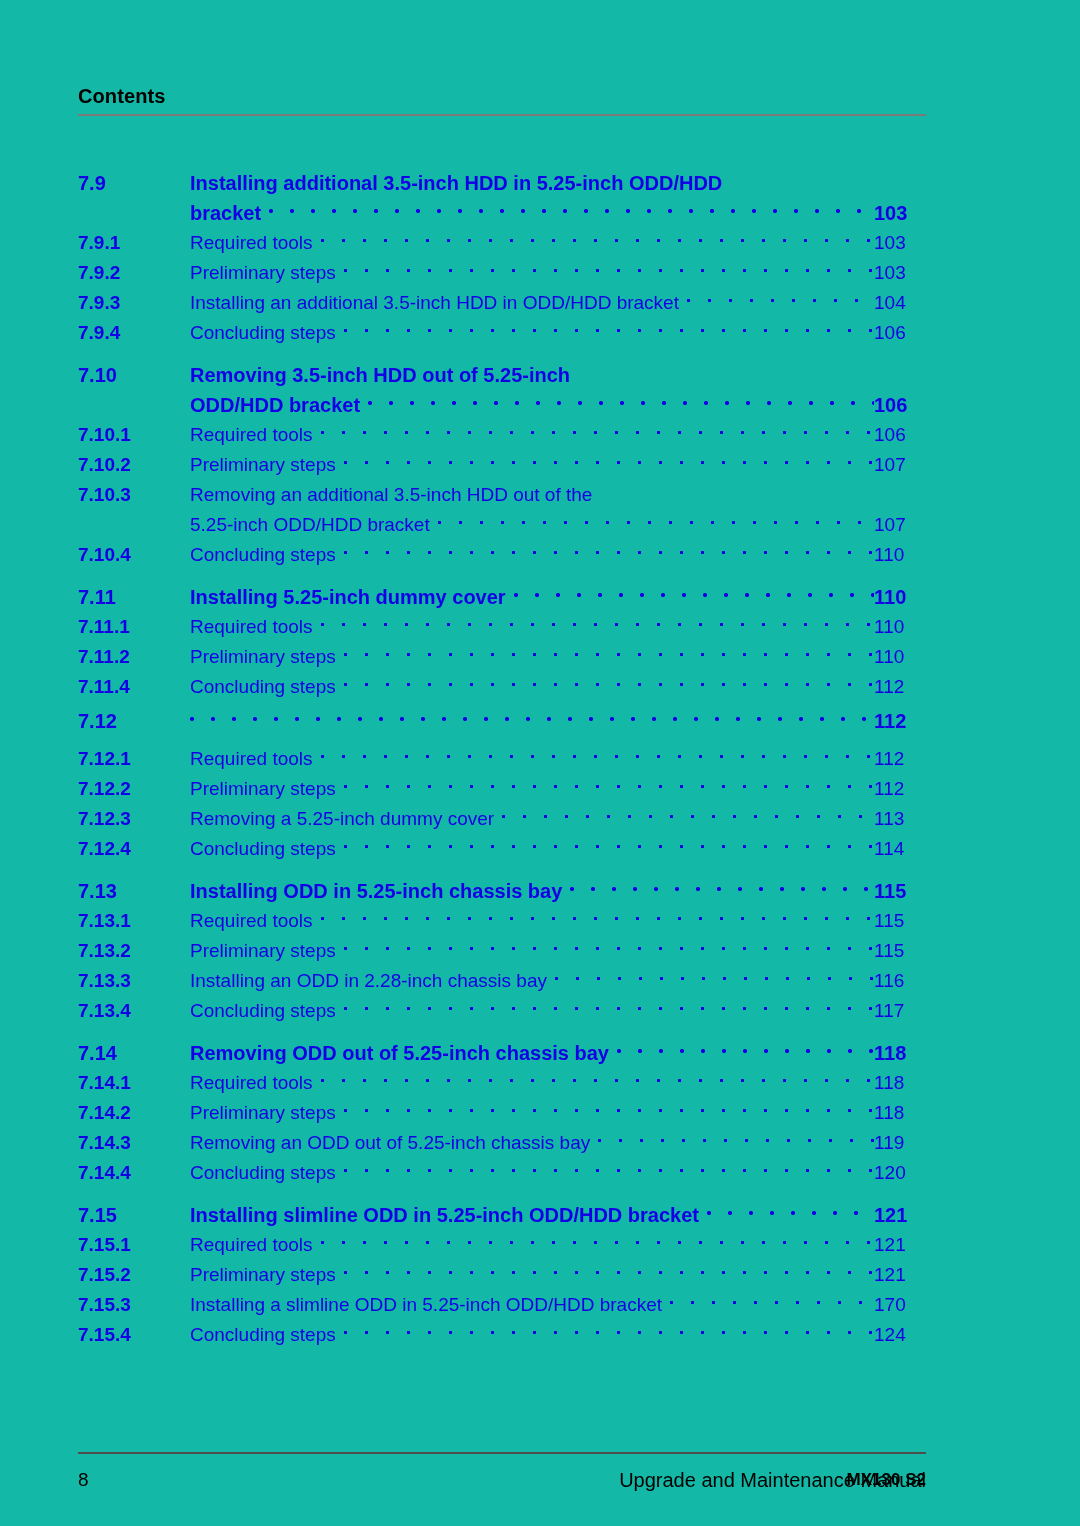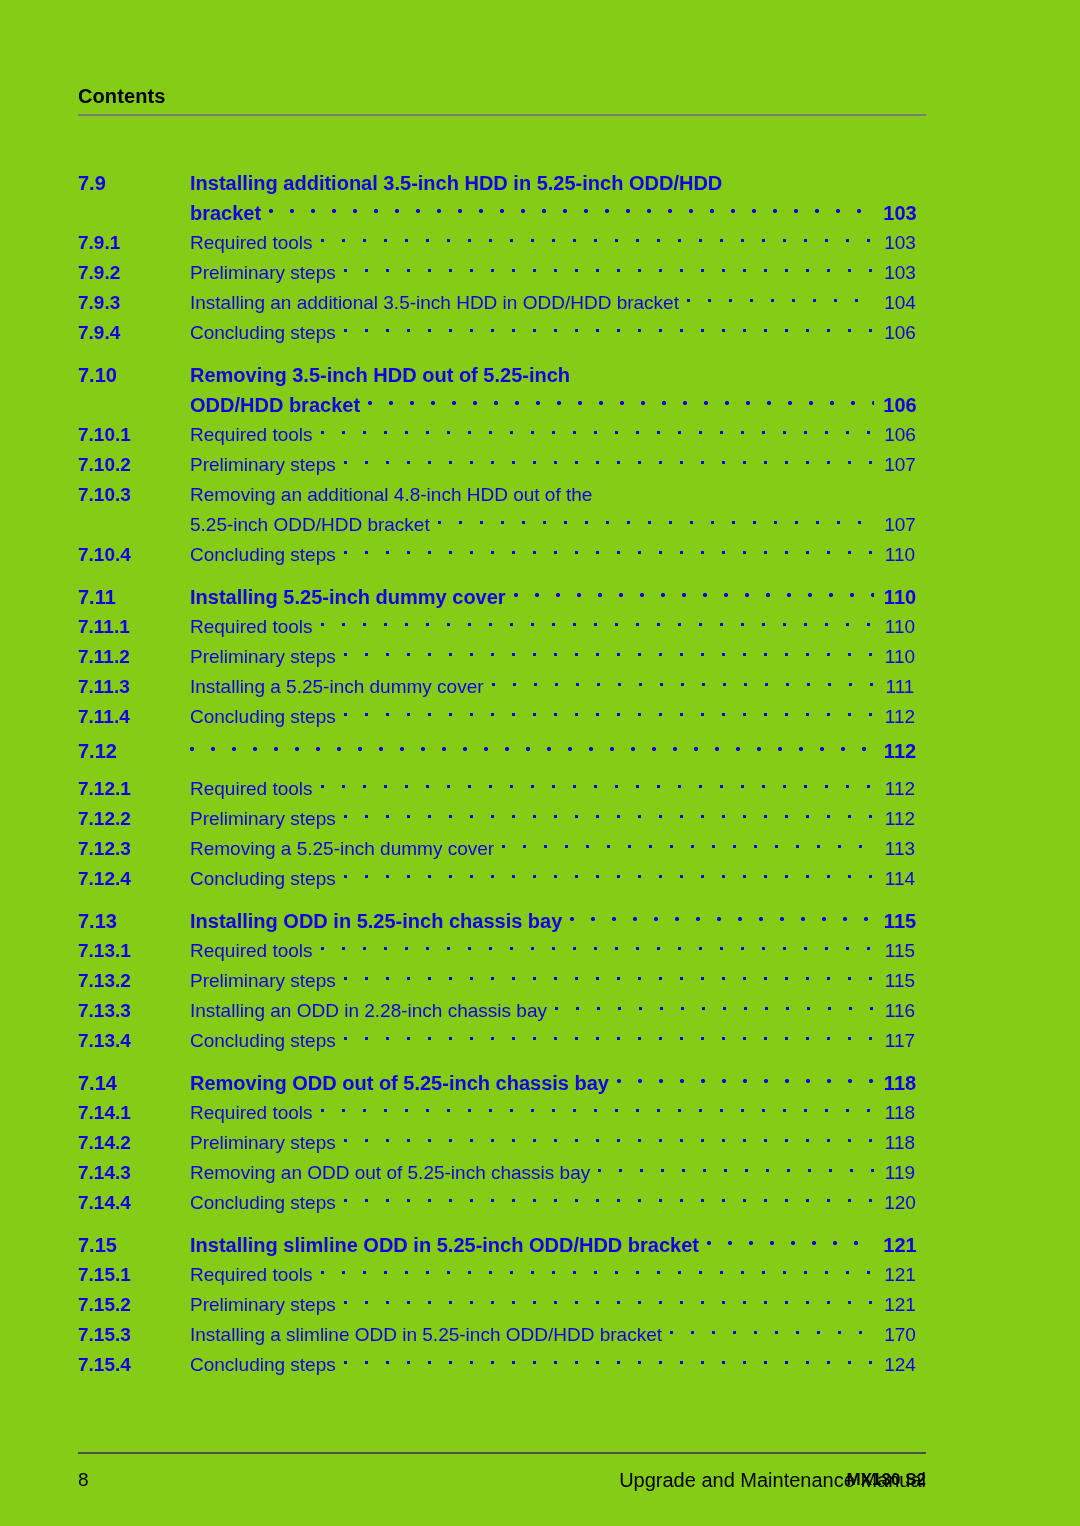--- a/index.html
+++ b/index.html
@@ -12,21 +12,21 @@
     height: 1526px;
     position: relative;
     font-family: "Liberation Sans", sans-serif;
     -webkit-font-smoothing: antialiased;
   }
   .page {
     position: absolute;
     left: 0; top: 0;
     width: 1080px;
     height: 1526px;
-    background: #84cc16;
+    background: #14b8a6;
   }
 
   
   .header {
     position: absolute;
     left: 78px;
     top: 84px;
     width: 848px;
   }
   .header-title {
@@ -102,21 +102,21 @@
     top: 20px;
     height: 3px;
     background-image: radial-gradient(circle at 1.5px 1.5px, #1400e6 1.4px, rgba(0,0,0,0) 1.6px);
     background-size: 21px 3px;
     background-repeat: repeat-x;
   }
   .leader.empty::after { content: none; }
   .pageno {
     flex: 0 0 auto;
     width: 52px;
-    text-align: center;
+    text-align: left;
     font-size: 19px;
     line-height: 30px;
     color: #1400e6;
     white-space: nowrap;
   }
 
   
   .toc-entry.major .num,
   .toc-entry.major .title,
   .toc-entry.major .pageno {
@@ -258,21 +258,21 @@
         <div class="toc-line">
           <div class="num">7.10.2</div>
           <div class="title">Preliminary steps</div>
           <div class="leader"></div>
           <div class="pageno">107</div>
         </div>
       </div>
       <div class="toc-entry">
         <div class="toc-line">
           <div class="num">7.10.3</div>
-          <div class="title">Removing an additional 4.8-inch HDD out of the</div>
+          <div class="title">Removing an additional 3.5-inch HDD out of the</div>
           <div class="leader empty"></div>
           <div class="pageno"></div>
         </div>
         <div class="toc-line cont">
           <div class="num"></div>
           <div class="title">5.25-inch ODD/HDD bracket</div>
           <div class="leader"></div>
           <div class="pageno">107</div>
         </div>
       </div>
@@ -299,28 +299,20 @@
           <div class="leader"></div>
           <div class="pageno">110</div>
         </div>
       </div>
       <div class="toc-entry">
         <div class="toc-line">
           <div class="num">7.11.2</div>
           <div class="title">Preliminary steps</div>
           <div class="leader"></div>
           <div class="pageno">110</div>
-        </div>
-      </div>
-      <div class="toc-entry">
-        <div class="toc-line">
-          <div class="num">7.11.3</div>
-          <div class="title">Installing a 5.25-inch dummy cover</div>
-          <div class="leader"></div>
-          <div class="pageno">111</div>
         </div>
       </div>
       <div class="toc-entry">
         <div class="toc-line">
           <div class="num">7.11.4</div>
           <div class="title">Concluding steps</div>
           <div class="leader"></div>
           <div class="pageno">112</div>
         </div>
       </div>

